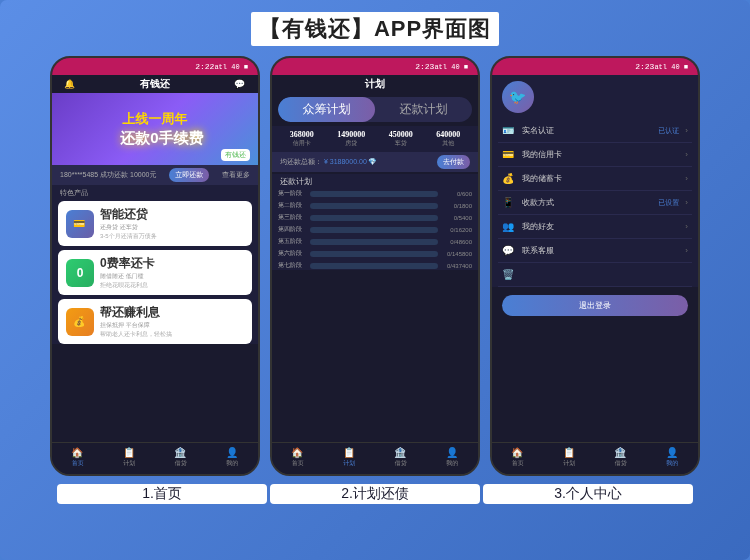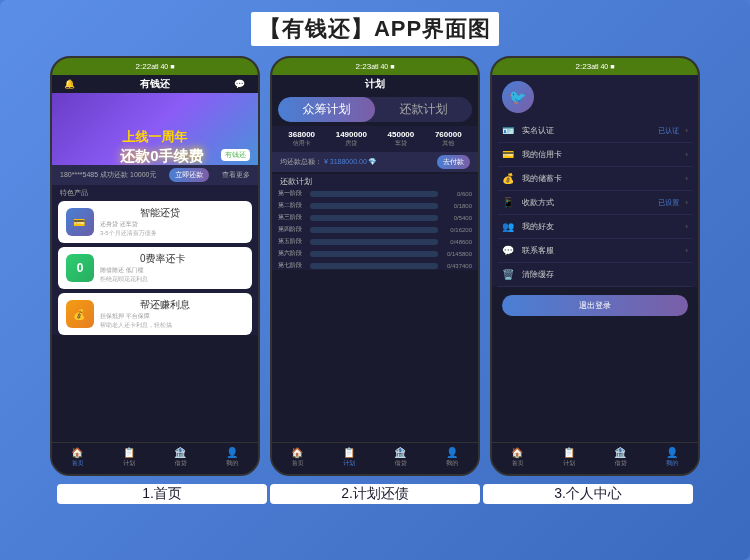--- a/index.html
+++ b/index.html
@@ -43,26 +43,27 @@
       height: 420px;
       background: #1a1a2e;
       border-radius: 20px;
       overflow: hidden;
       position: relative;
       border: 2px solid #333;
       flex-shrink: 0;
     }
     .phone-status-bar {
       display: flex;
-      justify-content: center;
+      justify-content: flex-end;
       align-items: center;
       padding: 4px 10px;
-      background: #4d7c0f;
+      background: #be185d;
       font-size: 8px;
       color: white;
+      font-family: Liberation Mono, monospace;
     }
     .status-time { font-size: 8px; }
     .status-icons { display: flex; gap: 2px; align-items: center; font-size: 7px; }
 
     
     .phone1-header {
       background: #1a1a2e;
       text-align: center;
       padding: 2px 0 4px;
       color: #9ab;
@@ -70,21 +71,21 @@
       display: flex;
       justify-content: space-between;
       align-items: center;
       padding: 2px 12px;
     }
     .phone1-banner {
       background: linear-gradient(135deg, #6a3dc7 0%, #8b5cf6 50%, #4a90d9 100%);
       margin: 0;
       height: 72px;
       display: flex;
-      align-items: flex-end;
+      align-items: center;
       justify-content: center;
       position: relative;
       overflow: hidden;
     }
     .banner-text {
       color: #ffd700;
       font-size: 13px;
       font-weight: bold;
       text-align: center;
       line-height: 1.3;
@@ -143,21 +144,21 @@
       display: flex;
       align-items: center;
       justify-content: center;
       font-size: 10px;
       flex-shrink: 0;
     }
     .product-icon.blue { background: linear-gradient(135deg, #4a7fd4, #6a5ea7); }
     .product-icon.green { background: linear-gradient(135deg, #2ecc71, #27ae60); }
     .product-icon.orange { background: linear-gradient(135deg, #f39c12, #e67e22); }
     .product-text { flex: 1; }
-    .product-name { font-size: 10px; font-weight: normal; color: #333; margin-left: 40px; }
+    .product-name { font-size: 12px; font-weight: bold; color: #333; }
     .product-desc { font-size: 6px; color: #999; }
     .product-desc2 { font-size: 6px; color: #aaa; }
     .phone1-bottom-nav {
       position: absolute;
       bottom: 0;
       left: 0;
       right: 0;
       background: #1a1a2e;
       display: flex;
       justify-content: space-around;
@@ -202,20 +203,21 @@
     }
     .tab-item.active {
       background: linear-gradient(90deg, #4a7fd4, #7b5ea7);
       color: white;
     }
     .phone2-amounts {
       display: flex;
       justify-content: space-around;
       padding: 4px 6px;
       background: #1e1e3a;
+      font-family: Liberation Serif, serif;
     }
     .amount-col { text-align: center; }
     .amount-val { font-size: 8px; color: white; font-weight: bold; }
     .amount-label { font-size: 6px; color: #888; }
     .phone2-total {
       background: #2a2a4e;
       padding: 3px 8px;
       display: flex;
       justify-content: space-between;
       align-items: center;
@@ -425,21 +427,21 @@
         </div>
         <div class="amount-col">
           <div class="amount-val">1490000</div>
           <div class="amount-label">房贷</div>
         </div>
         <div class="amount-col">
           <div class="amount-val">450000</div>
           <div class="amount-label">车贷</div>
         </div>
         <div class="amount-col">
-          <div class="amount-val">760000</div>
+          <div class="amount-val">640000</div>
           <div class="amount-label">其他</div>
         </div>
       </div>
       <div class="phone2-total">
         <span>
           <span>均还款总额：</span>
           <span style="color:#4a7fd4;">¥ 3188000.00</span>
           <span> 💎</span>
         </span>
         <button class="go-pay-btn">去付款</button>
@@ -558,21 +560,20 @@
           <span class="menu-arrow">›</span>
         </div>
         <div class="menu-row">
           <span class="menu-icon">💬</span>
           <span class="menu-label">联系客服</span>
           <span class="menu-badge"></span>
           <span class="menu-arrow">›</span>
         </div>
         <div class="menu-row">
           <span class="menu-icon">🗑️</span>
-          <span class="menu-label">清除缓存</span>
           <span class="menu-badge"></span>
         </div>
       </div>
       <button class="logout-btn">退出登录</button>
       <div class="phone1-bottom-nav">
         <div class="nav-item">
           <span class="nav-icon">🏠</span>
           <span class="nav-label">首页</span>
         </div>
         <div class="nav-item">

